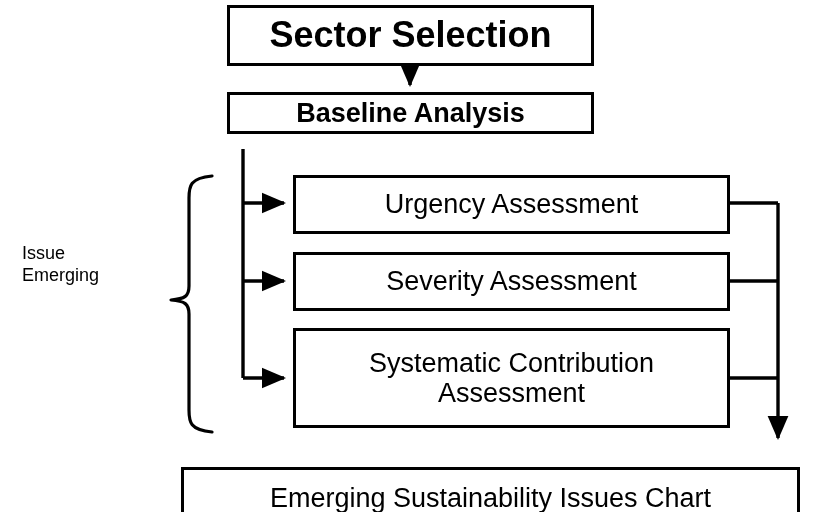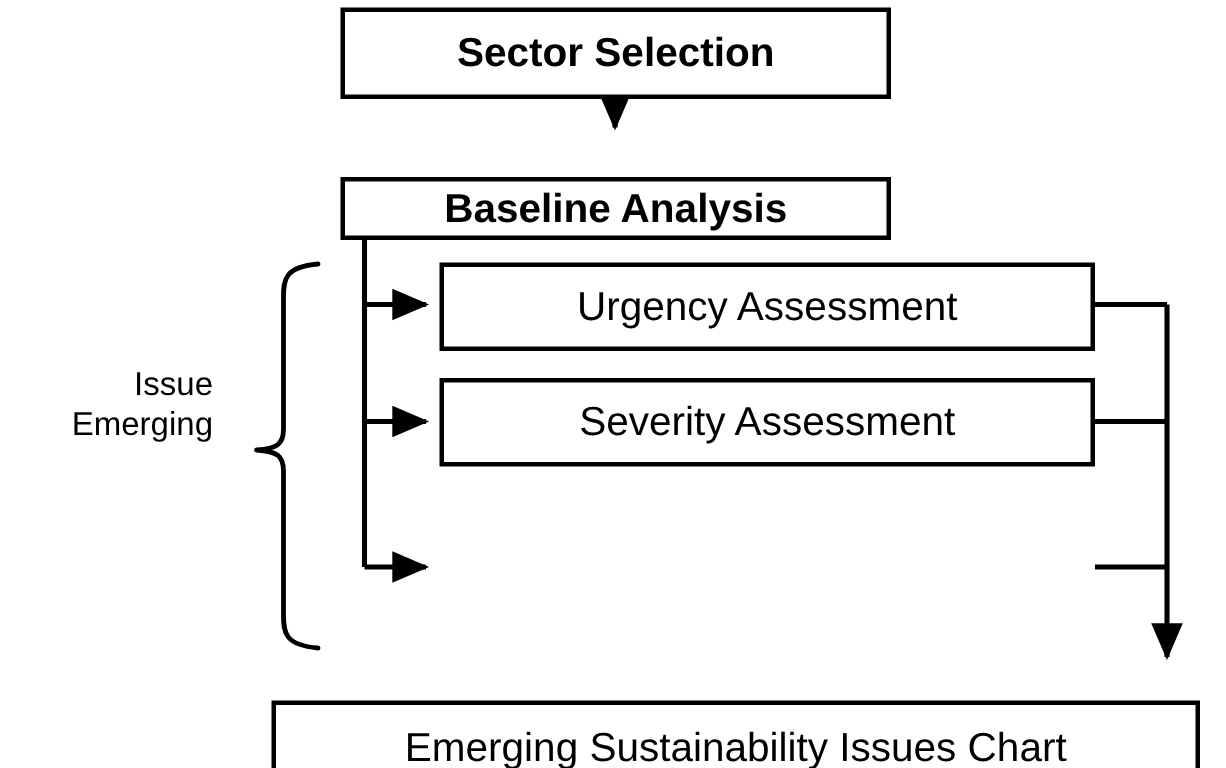--- a/index.html
+++ b/index.html
@@ -27,42 +27,42 @@
     justify-content: center;
     text-align: center;
     color: #000000;
     line-height: 1.12;
     padding: 0 6px;
   }
   .flow-box .box-label {
     display: block;
     width: 100%;
   }
-  #box-sector      { left: 227px; top: 5px;   width: 367px; height: 61px;  font-size: 27px; font-weight: bold; }
-  #box-baseline    { left: 227px; top: 92px;  width: 367px; height: 42px;  font-size: 27px; font-weight: bold; margin-top: 26px; }
+  #box-sector      { left: 227px; top: 5px;   width: 367px; height: 61px;  font-size: 36px; font-weight: bold; }
+  #box-baseline    { left: 227px; top: 92px;  width: 367px; height: 42px;  font-size: 27px; font-weight: bold; }
   #box-urgency     { left: 293px; top: 175px; width: 437px; height: 59px;  font-size: 27px; font-weight: normal; }
   #box-severity    { left: 293px; top: 252px; width: 437px; height: 59px;  font-size: 27px; font-weight: normal; }
   #box-systematic  { left: 293px; top: 328px; width: 437px; height: 100px; font-size: 27px; font-weight: normal; }
   #box-emerging    { left: 181px; top: 467px; width: 619px; height: 63px;  font-size: 27px; font-weight: normal; }
 
   #svg-connectors {
     position: absolute;
     left: 0;
     top: 0;
     width: 817px;
     height: 512px;
     pointer-events: none;
   }
   #brace-label {
     position: absolute;
-    left: 10px;
+    left: 22px;
     top: 243px;
     width: 132px;
-    text-align: right;
-    font-size: 22px;
+    text-align: left;
+    font-size: 18px;
     color: #000000;
     line-height: 1.22;
   }
 </style>
 </head>
 <body>
 
 <div id="diagram-canvas">
 
   <svg id="svg-connectors" viewBox="0 0 817 512">
@@ -104,20 +104,26 @@
   </div>
 
   <div class="flow-box" id="box-severity">
     <span class="box-label">Severity Assessment</span>
   </div>
 
   <div class="flow-box" id="box-urgency">
     <span class="box-label">Urgency Assessment</span>
   </div>
 
+  <div class="flow-box" id="box-systematic">
+    <span class="box-label">
+      <span>Systematic Contribution</span><br>
+      <span>Assessment</span>
+    </span>
+  </div>
 
   <div class="flow-box" id="box-emerging">
     <span class="box-label">Emerging Sustainability Issues Chart</span>
   </div>
 
   <div id="brace-label">
     <div>Issue</div>
     <div>Emerging</div>
   </div>
 

